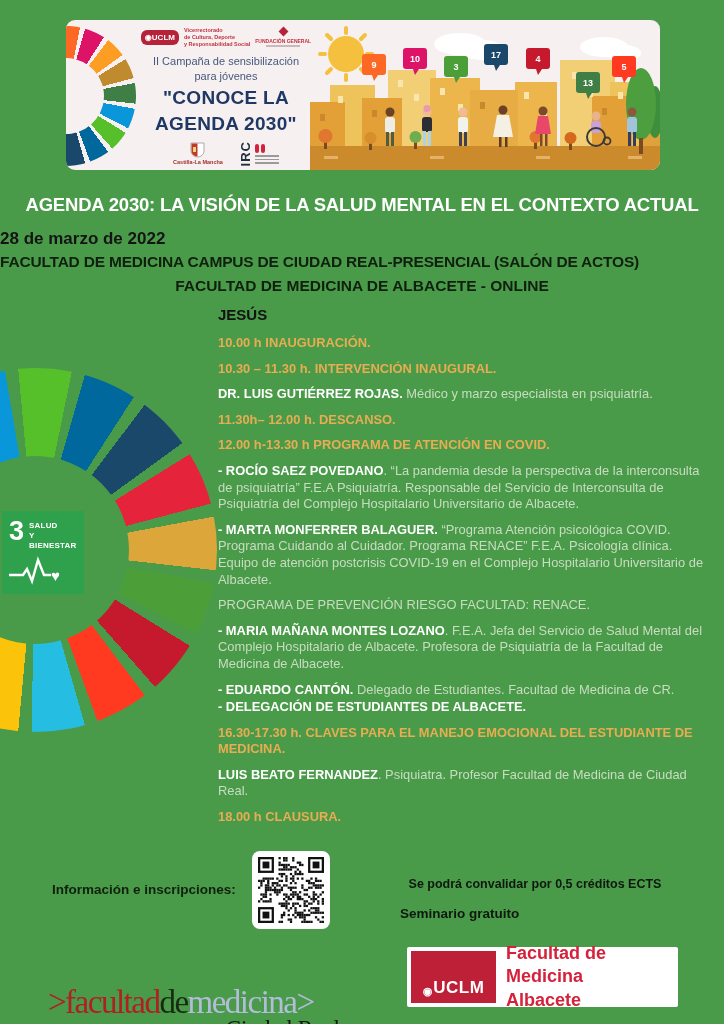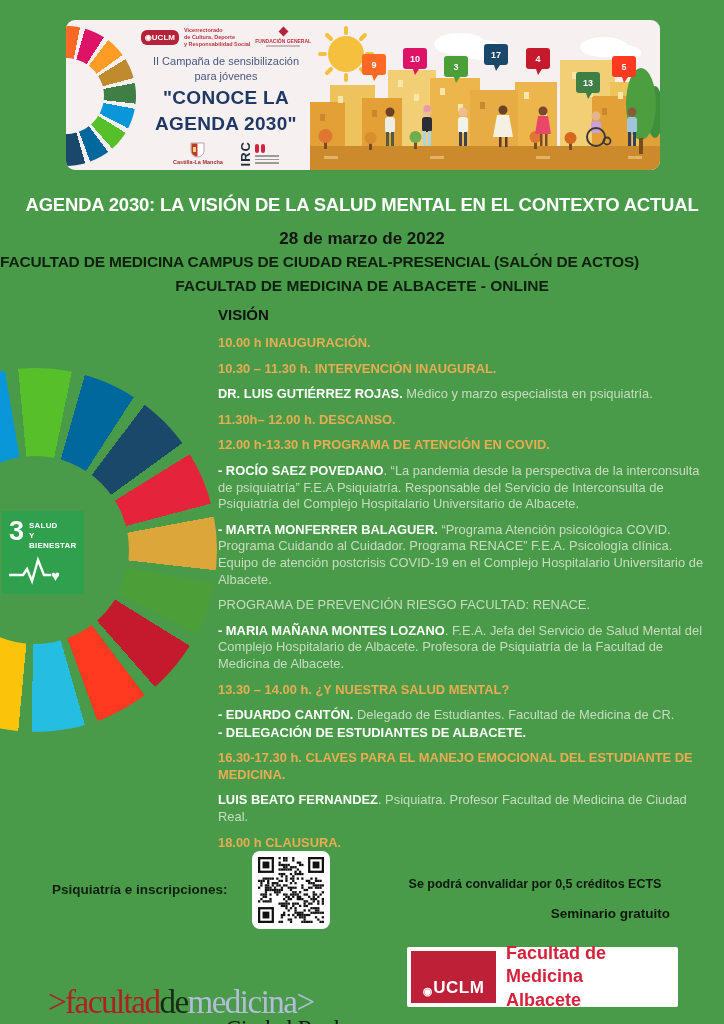--- a/index.html
+++ b/index.html
@@ -37,41 +37,41 @@
   .irc { display:flex; align-items:center; gap:3px; }
   .irc-word { writing-mode:vertical-rl; transform:rotate(180deg); font-size:13px; font-weight:800; color:#20303F; letter-spacing:1px; line-height:1; }
   .irc-right { display:flex; flex-direction:column; gap:2px; }
   .irc-marks { display:flex; gap:2px; }
   .irc-marks i { display:block; width:4px; height:9px; background:#D6213C; border-radius:2px; }
   .irc-line { width:24px; height:1.5px; background:#9A9A9A; }
   .illus { position:absolute; left:244px; top:0; }
 
   
   .title { position:absolute; left:0; top:194px; width:100%; text-align:center; color:#fff; font-size:18.5px; font-weight:800; letter-spacing:-0.2px; white-space:nowrap; }
-  .date { position:absolute; left:0; top:229px; width:100%; text-align:center; color:#141414; font-size:17px; font-weight:800; }
+  .date { position:absolute; left:0; top:229px; width:100%; color:#141414; font-size:17px; font-weight:800; }
   .loc1 { position:absolute; left:0; top:253px; width:100%; text-align:left; color:#10200F; font-size:15.5px; font-weight:700; letter-spacing:-0.2px; white-space:nowrap; }
   .loc2 { position:absolute; left:0; top:277px; width:100%; text-align:center; color:#10200F; font-size:15.5px; font-weight:700; }
 
   
   .schedule { position:absolute; left:218px; top:306px; width:497px; }
   .sec-head { color:#121212; font-size:15px; font-weight:800; margin-bottom:12px; }
   .sec-head.tarde { margin-top:14px; text-decoration:underline; margin-bottom:13px; }
   .item { font-size:12.9px; line-height:16.6px; margin-bottom:9px; }
   .item .lead { font-weight:700; }
   .item.gold .lead { color:#E8AC52; }
   .item.speaker .lead { color:#FFFFFF; }
   .item .rest { color:#C8DCC0; }
   .item.tight { margin-bottom:1px; }
 
   
   .info-label { position:absolute; left:52px; top:882px; color:#10200F; font-size:13.5px; font-weight:800; }
   .qr-tile { position:absolute; left:252px; top:851px; width:78px; height:78px; background:#fff; border-radius:8px; padding:6px; }
   .qr-tile svg { display:block; width:100%; height:100%; }
   .ects { position:absolute; left:400px; top:877px; width:270px; text-align:center; color:#0E180E; font-size:12.5px; font-weight:600; }
-  .gratis { position:absolute; left:400px; top:906px; width:270px; text-align:right; color:#0E180E; font-size:13.5px; font-weight:800; }
+  .gratis { position:absolute; left:400px; top:906px; width:270px; text-align:left; color:#0E180E; font-size:13.5px; font-weight:800; }
 
   .fm-logo { position:absolute; left:48px; top:984px; width:312px; font-family:"Liberation Serif", serif; }
   .fm-line1 { font-size:33px; letter-spacing:-1.5px; white-space:nowrap; }
   .fm-p1 { color:#B01F24; } .fm-p2 { color:#182A12; } .fm-p3 { color:#B3BCD9; }
   .fm-city { font-size:23px; color:#151515; text-align:right; padding-right:20px; margin-top:-5px; }
 
   .uclm-box { position:absolute; left:407px; top:947px; width:271px; height:60px; background:#fff; display:flex; align-items:center; border-radius:2px; }
   .uclm-tile { width:90px; height:52px; background:#BE2038; margin-left:4px; display:flex; align-items:flex-end; justify-content:center; padding-bottom:5px; color:#fff; font-weight:800; }
   .uclm-tile .eye { font-size:11px; margin-right:1px; }
   .uclm-tile .nm { font-size:17px; letter-spacing:.5px; }
@@ -316,42 +316,41 @@
       </g>
     </svg>
   </div>
 
   <div class="title">AGENDA 2030: LA VISIÓN DE LA SALUD MENTAL EN EL CONTEXTO ACTUAL</div>
   <div class="date">28 de marzo de 2022</div>
   <div class="loc1">FACULTAD DE MEDICINA CAMPUS DE CIUDAD REAL-PRESENCIAL (SALÓN DE ACTOS)</div>
   <div class="loc2">FACULTAD DE MEDICINA DE ALBACETE - ONLINE</div>
 
   <div class="schedule">
-    <div class="sec-head">VISIÓN</div>
+    <div class="sec-head">JESÚS</div>
 
     <div class="item gold"><span class="lead">10.00 h INAUGURACIÓN.</span><span class="rest"></span></div>
     <div class="item gold"><span class="lead">10.30 – 11.30 h. INTERVENCIÓN INAUGURAL.</span><span class="rest"></span></div>
     <div class="item speaker"><span class="lead">DR. LUIS GUTIÉRREZ ROJAS.</span><span class="rest"> Médico y marzo especialista en psiquiatría.</span></div>
     <div class="item gold"><span class="lead">11.30h– 12.00 h. DESCANSO.</span><span class="rest"></span></div>
     <div class="item gold"><span class="lead">12.00 h-13.30 h PROGRAMA DE ATENCIÓN EN COVID.</span><span class="rest"></span></div>
     <div class="item speaker"><span class="lead">- ROCÍO SAEZ POVEDANO</span><span class="rest">. “La pandemia desde la perspectiva de la interconsulta de psiquiatría” F.E.A Psiquiatría. Responsable del Servicio de Interconsulta de Psiquiatría del Complejo Hospitalario Universitario de Albacete.</span></div>
     <div class="item speaker"><span class="lead">- MARTA MONFERRER BALAGUER.</span><span class="rest"> “Programa Atención psicológica COVID. Programa Cuidando al Cuidador. Programa RENACE” F.E.A. Psicología clínica. Equipo de atención postcrisis COVID-19 en el Complejo Hospitalario Universitario de Albacete.</span></div>
     <div class="item light"><span class="lead"></span><span class="rest">PROGRAMA DE PREVENCIÓN RIESGO FACULTAD: RENACE.</span></div>
     <div class="item speaker"><span class="lead">- MARIA MAÑANA MONTES LOZANO</span><span class="rest">. F.E.A. Jefa del Servicio de Salud Mental del Complejo Hospitalario de Albacete. Profesora de Psiquiatría de la Facultad de Medicina de Albacete.</span></div>
-    <div class="item gold"><span class="lead">13.30 – 14.00 h. ¿Y NUESTRA SALUD MENTAL?</span><span class="rest"></span></div>
     <div class="item speaker tight"><span class="lead">- EDUARDO CANTÓN.</span><span class="rest"> Delegado de Estudiantes. Facultad de Medicina de CR.</span></div>
     <div class="item speaker"><span class="lead">- DELEGACIÓN DE ESTUDIANTES DE ALBACETE.</span><span class="rest"></span></div>
 
 
     <div class="item gold"><span class="lead">16.30-17.30 h. CLAVES PARA EL MANEJO EMOCIONAL DEL ESTUDIANTE DE MEDICINA.</span><span class="rest"></span></div>
     <div class="item speaker"><span class="lead">LUIS BEATO FERNANDEZ</span><span class="rest">. Psiquiatra. Profesor Facultad de Medicina de Ciudad Real.</span></div>
     <div class="item gold"><span class="lead">18.00 h CLAUSURA.</span><span class="rest"></span></div>
   </div>
 
-  <div class="info-label">Psiquiatría e inscripciones:</div>
+  <div class="info-label">Información e inscripciones:</div>
 
   <div class="qr-tile">
     <svg viewBox="0 0 29 29" fill="#111">
       <g>
         <rect x="0" y="0" width="7" height="7"></rect>
           <rect x="1" y="1" width="5" height="5" fill="#fff"></rect>
           <rect x="2" y="2" width="3" height="3"></rect>
         <rect x="22" y="0" width="7" height="7"></rect>
           <rect x="23" y="1" width="5" height="5" fill="#fff"></rect>
           <rect x="24" y="2" width="3" height="3"></rect>

